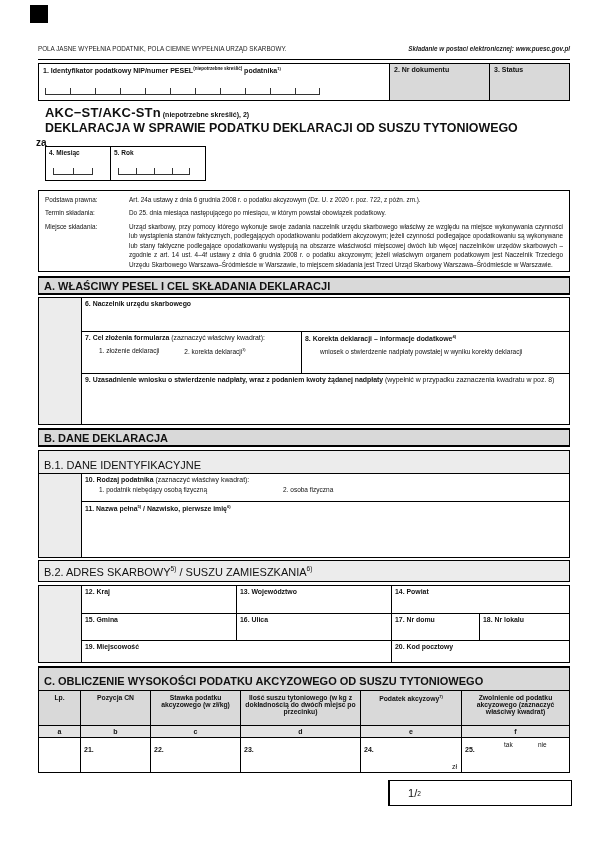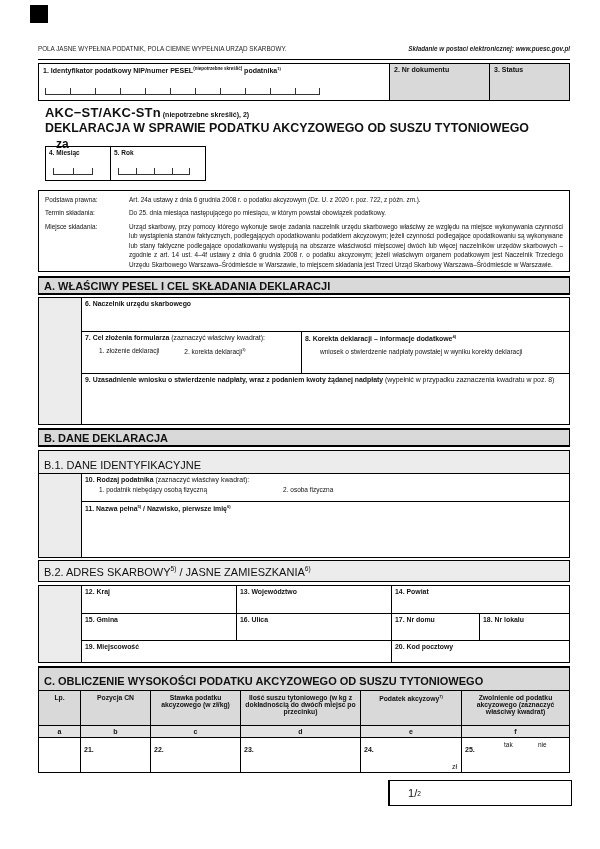--- a/index.html
+++ b/index.html
@@ -29,21 +29,21 @@
   .idrow .tiny { font-size:4.5px; vertical-align:super; font-weight:bold; }
 
   .comb { display:flex; border-bottom:1px solid #333; height:7px; }
   .comb i { display:block; border-left:1px solid #333; flex:0 0 var(--cw); }
   .comb i:last-child { border-right:1px solid #333; }
 
   
   .t1 { left:45px; top:105px; font-size:13px; font-weight:bold; letter-spacing:0.2px; }
   .t1 .note { font-size:7px; font-weight:bold; letter-spacing:0; }
   .t2 { left:45px; top:121px; font-size:12.4px; font-weight:bold; }
-  .tza { left:56px; top:137px; font-size:12px; font-weight:bold; }
+  .tza { left:36px; top:137px; font-size:10px; font-weight:bold; }
 
   
   .pbox { border:1px solid #000; position:absolute; font-size:6.5px; font-weight:bold; padding:2px 3px; }
   .pbox .comb { position:absolute; bottom:5px; left:7px; }
 
   
   .legal { left:38px; top:190px; width:532px; height:82px; border:1px solid #000;
            padding:4px 6px 3px 6px; display:grid; grid-template-columns:80px 1fr; column-gap:4px; row-gap:4px;
            font-size:6.4px; line-height:1.48; }
   .legal .just { text-align:justify; }
@@ -120,21 +120,21 @@
     <span>2. Nr dokumentu</span>
   </div>
   <div class="cell c3">
     <span>3. Status</span>
   </div>
 </div>
 
 <div class="abs t1">
   <span>AKC−ST/AKC-STn</span><span class="note"> (niepotrzebne skreślić), 2)</span>
 </div>
-<div class="abs t2">DEKLARACJA W SPRAWIE PODATKU AKCYZOWEGO OD SUSZU TYTONIOWEGO</div>
+<div class="abs t2">DEKLARACJA W SPRAWIE PODATKU DEKLARACJI OD SUSZU TYTONIOWEGO</div>
 <div class="abs tza">za</div>
 
 <div class="pbox" style="left:45px; top:146px; width:66px; height:35px;">
   <span>4. Miesiąc</span>
   <div class="comb" style="--cw:20px;">
       <i></i>
       <i></i>
     </div>
 </div>
 <div class="pbox" style="left:110px; top:146px; width:96px; height:35px;">
@@ -206,21 +206,21 @@
     </div>
     <div class="row" style="flex:1;">
       <div class="flabel">
         <span>11. Nazwa pełna</span><sup>5)</sup><span> / Nazwisko, pierwsze imię</span><sup>6)</sup>
       </div>
     </div>
   </div>
 </div>
 
 <div class="bar sub" style="top:560px; height:22px;">
-  <span><span>B.2. ADRES SKARBOWY</span><sup>5)</sup><span> / JASNE ZAMIESZKANIA</span><sup>6)</sup></span>
+  <span><span>B.2. ADRES SKARBOWY</span><sup>5)</sup><span> / SUSZU ZAMIESZKANIA</span><sup>6)</sup></span>
 </div>
 
 <div class="sbody" style="top:585px; height:78px;">
   <div class="content">
     <div class="row" style="height:27px;">
       <div class="cellsplit">
         <div style="flex:0 0 154px;">
             <div class="flabel">12. Kraj</div>
           </div>
         <div style="flex:0 0 155px;">

